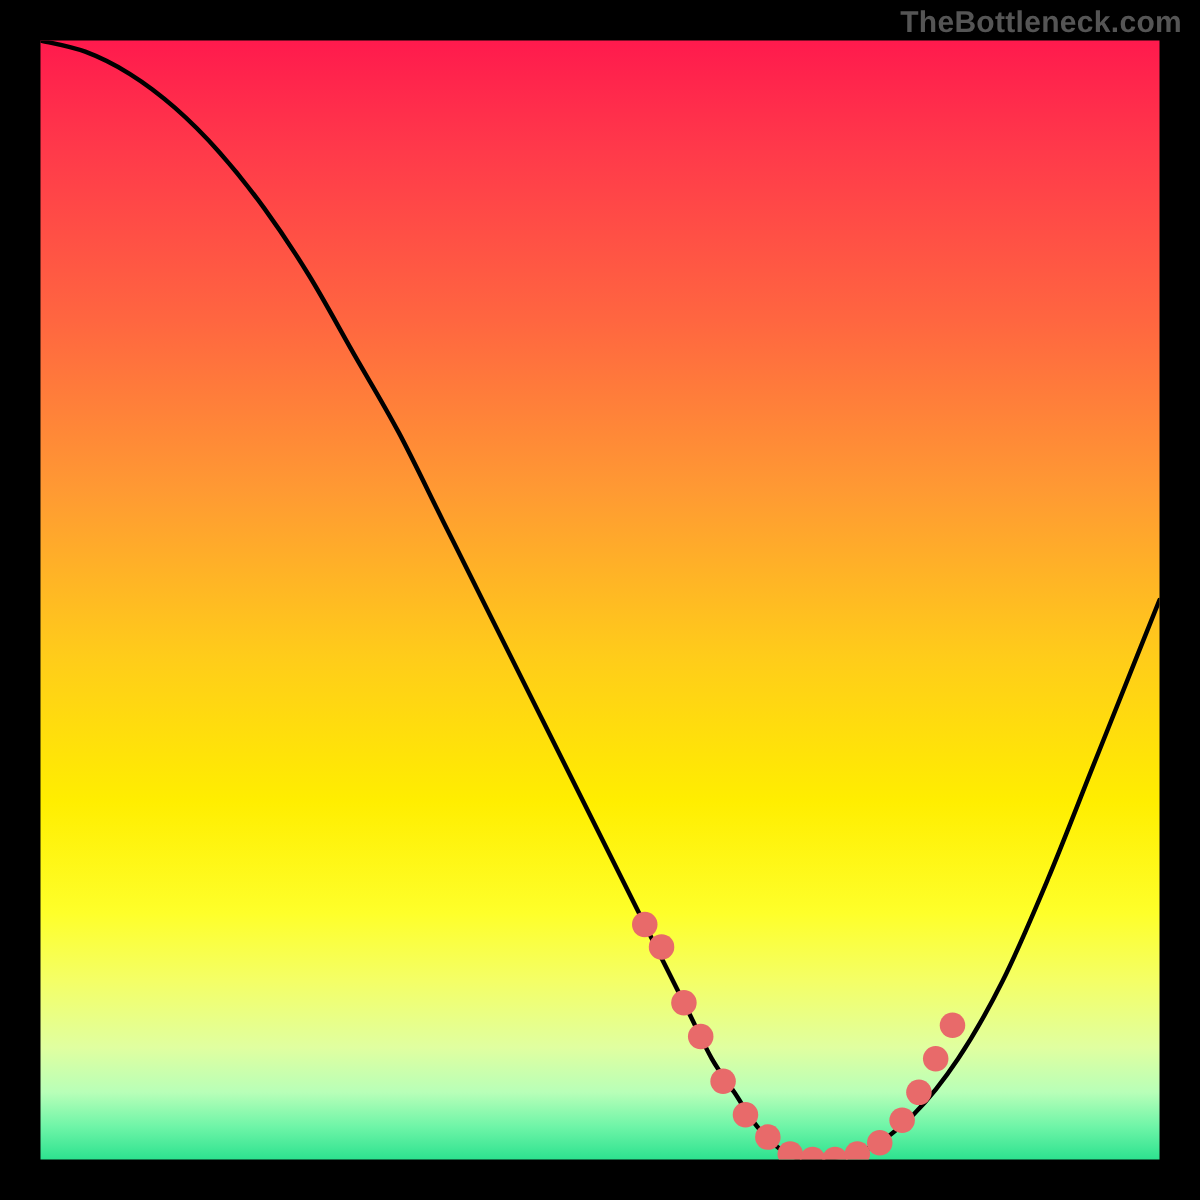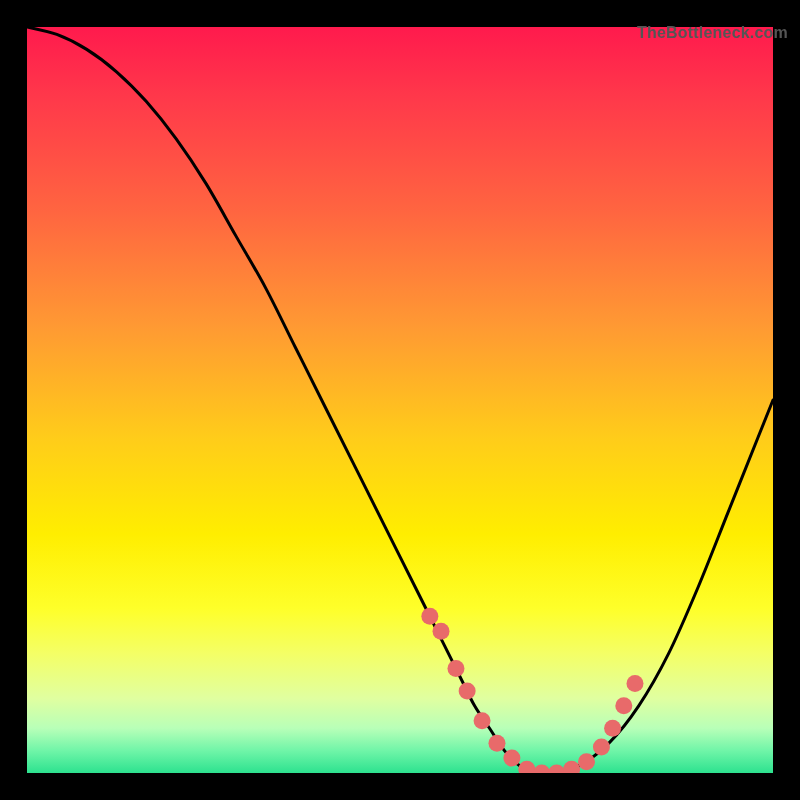--- a/index.html
+++ b/index.html
@@ -37,26 +37,25 @@
       #b8ffb8 94%,
       #70f5a8 97%,
       #2de28f 100%
     );
   }
   .watermark {
     position: absolute;
     top: 4px;
     right: 12px;
     font-family: Arial, Helvetica, sans-serif;
-    font-size: 16px;
+    font-size: 20px;
     font-weight: bold;
     color: #555;
     letter-spacing: 0.2px;
     z-index: 5;
-    margin-top: 20px;
   }
   svg {
     position: absolute;
     left: 0;
     top: 0;
   }
 </style>
 </head>
 <body>
 

